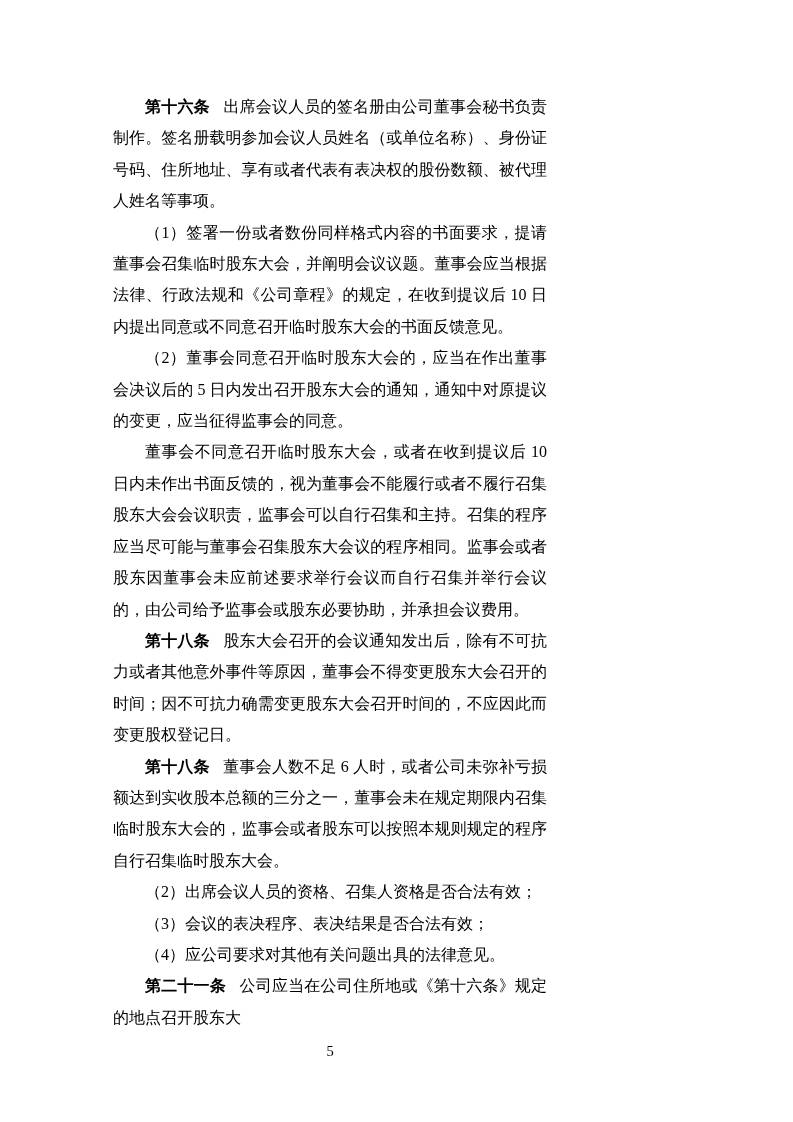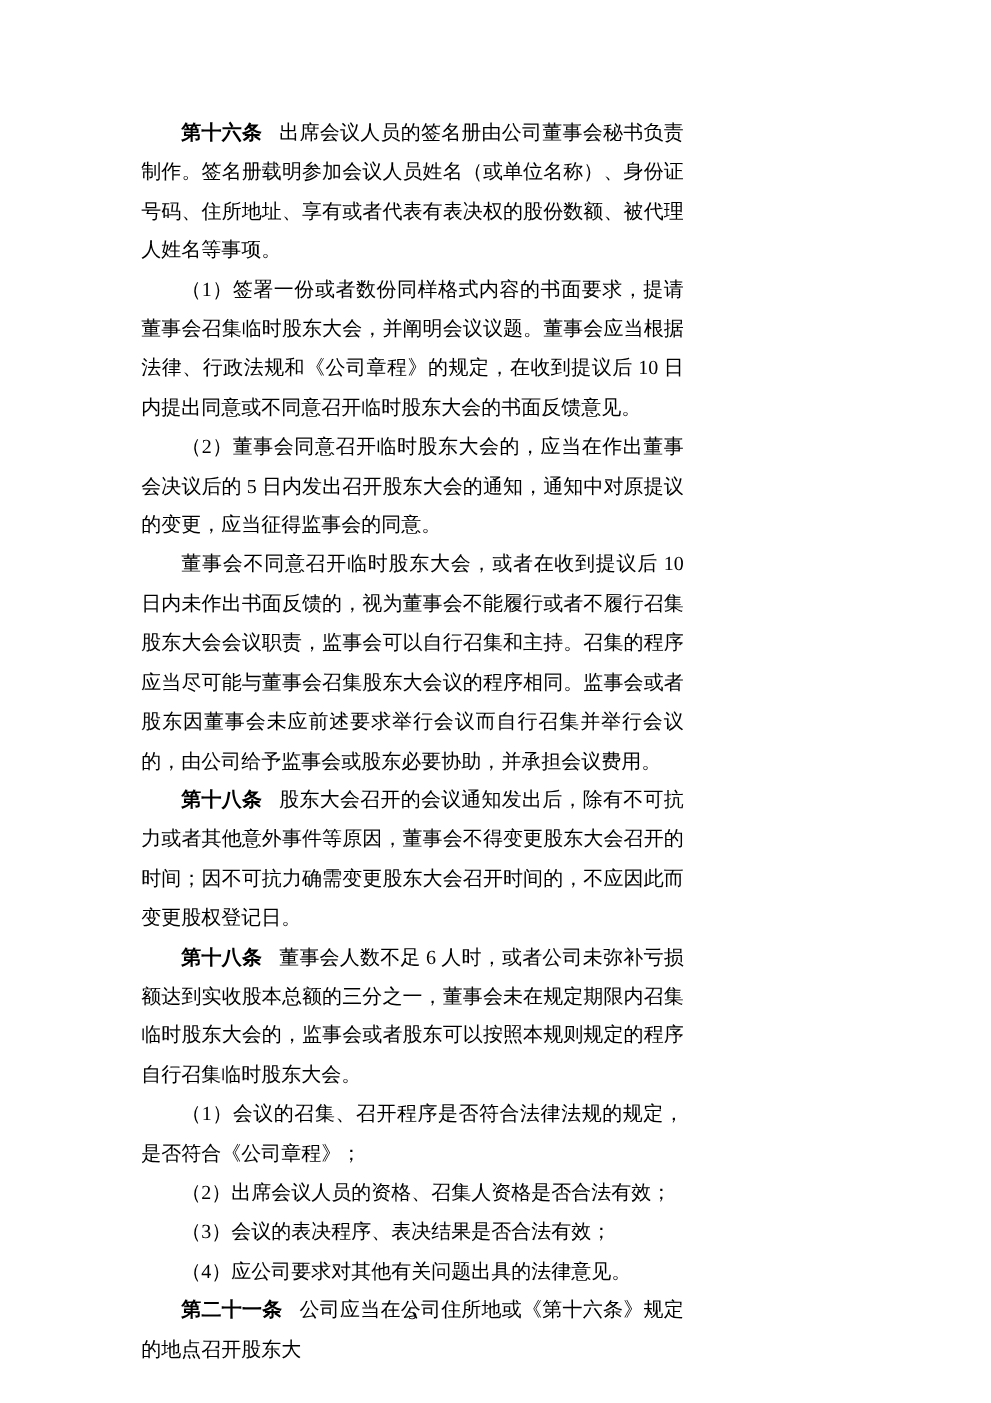--- a/index.html
+++ b/index.html
@@ -59,21 +59,20 @@
 
     <p class="para"><span>（2）董事会同意召开临时股东大会的，应当在作出董事会决议后的 5 日内发出召开股东大会的通知，通知中对原提议的变更，应当征得监事会的同意。</span></p>
 
     <p class="para"><span>董事会不同意召开临时股东大会，或者在收到提议后 10 日内未作出书面反馈的，视为董事会不能履行或者不履行召集股东大会会议职责，监事会可以自行召集和主持。召集的程序应当尽可能与董事会召集股东大会议的程序相同。监事会或者股东因董事会未应前述要求举行会议而自行召集并举行会议的，由公司给予监事会或股东必要协助，并承担会议费用。</span></p>
 
     <p class="para"><span class="clause-label">第十八条</span><span>股东大会召开的会议通知发出后，除有不可抗力或者其他意外事件等原因，董事会不得变更股东大会召开的时间；因不可抗力确需变更股东大会召开时间的，不应因此而变更股权登记日。</span></p>
 
     <p class="para"><span class="clause-label">第十八条</span><span>董事会人数不足 6 人时，或者公司未弥补亏损额达到实收股本总额的三分之一，董事会未在规定期限内召集临时股东大会的，监事会或者股东可以按照本规则规定的程序自行召集临时股东大会。</span></p>
 
 
-    <p class="para"><span>（1）会议的召集、召开程序是否符合法律法规的规定，是否符合《公司章程》；</span></p>
 
     <p class="para"><span>（2）出席会议人员的资格、召集人资格是否合法有效；</span></p>
 
     <p class="para"><span>（3）会议的表决程序、表决结果是否合法有效；</span></p>
 
     <p class="para"><span>（4）应公司要求对其他有关问题出具的法律意见。</span></p>
 
     <p class="para"><span class="clause-label">第二十一条</span><span>公司应当在公司住所地或《第十六条》规定的地点召开股东大</span></p>
 
   </div>

